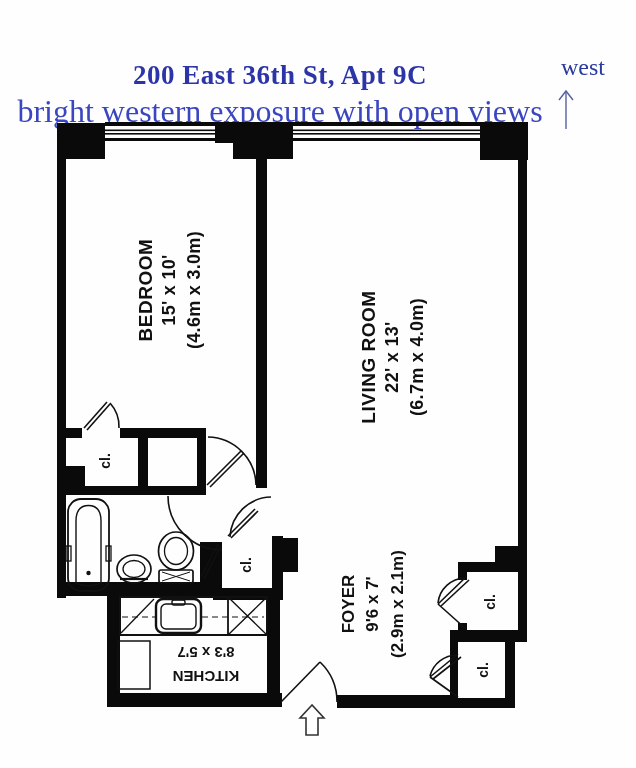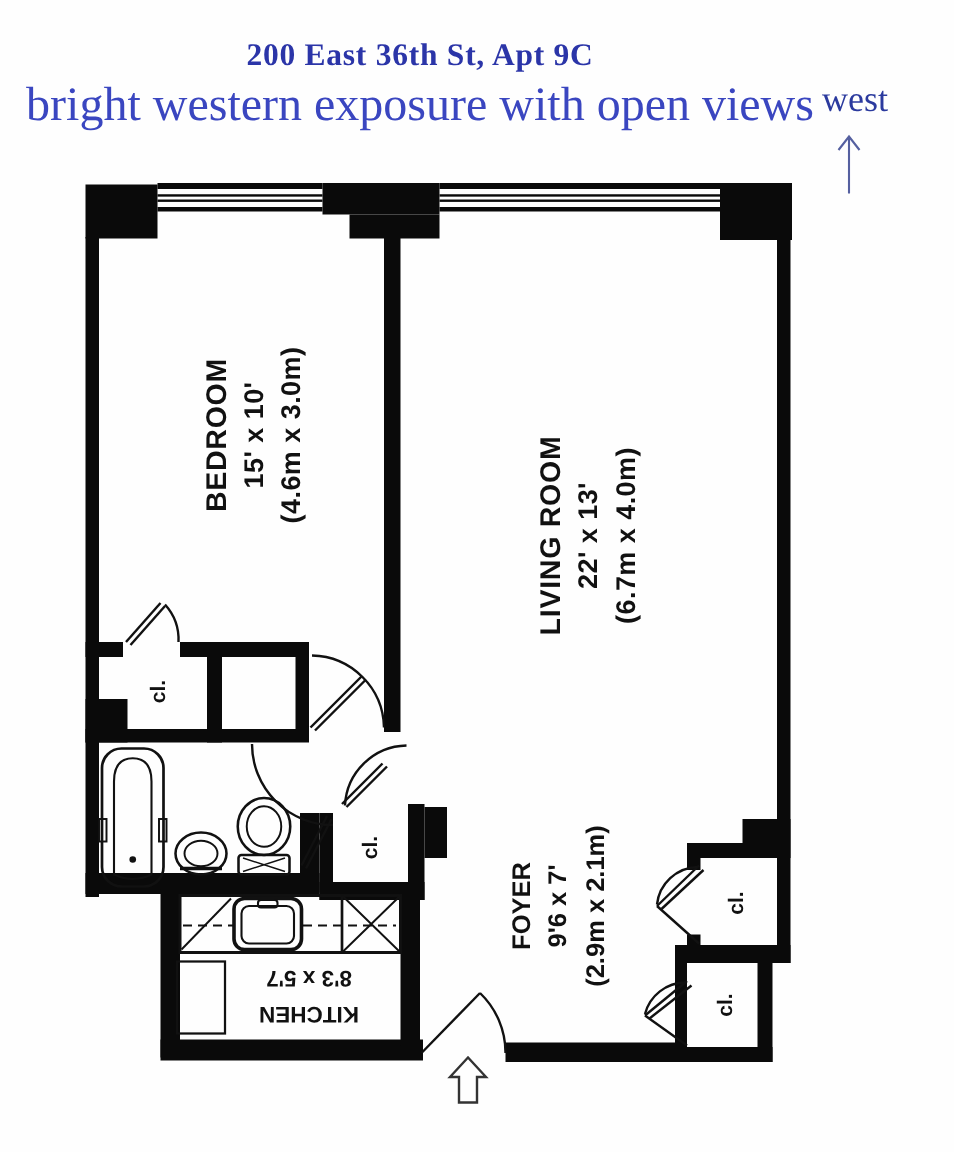--- a/index.html
+++ b/index.html
@@ -1,22 +1,22 @@
 <!DOCTYPE html>
 <html><head>
 <meta charset="utf-8">
 <style>
   html,body{margin:0;padding:0;background:#ffffff;}
   .page{position:relative;width:636px;height:768px;background:#fefefe;overflow:hidden;
         font-family:"Liberation Sans",sans-serif;}
   .hdr{position:absolute;left:0;top:24px;width:560px;text-align:center;
        font-family:"Liberation Serif",serif;color:#2b35a8;}
-  .hdr .title{font-size:21px;font-weight:bold;letter-spacing:.5px;}
+  .hdr .title{font-size:27px;font-weight:bold;letter-spacing:.5px;margin-top:36px;}
   .hdr .subtitle{font-size:32px;margin-top:2px;color:#3a46c0;}
-  .compass{position:absolute;left:535px;top:54px;width:70px;text-align:center;
+  .compass{position:absolute;left:535px;top:54px;width:70px;text-align:right;
            font-family:"Liberation Serif",serif;font-size:24px;color:#2b3a9e;}
   svg{position:absolute;left:0;top:0;}
   svg text{font-family:"Liberation Sans",sans-serif;font-weight:bold;fill:#111;}
   .room-name{font-size:19px;letter-spacing:.5px;}
   .room-dim{font-size:18px;letter-spacing:.3px;}
   .foyer-t{font-size:17px;}
   .kit-t{font-size:15px;}
   .cl-t{font-size:14px;}
 </style>
 </head>

